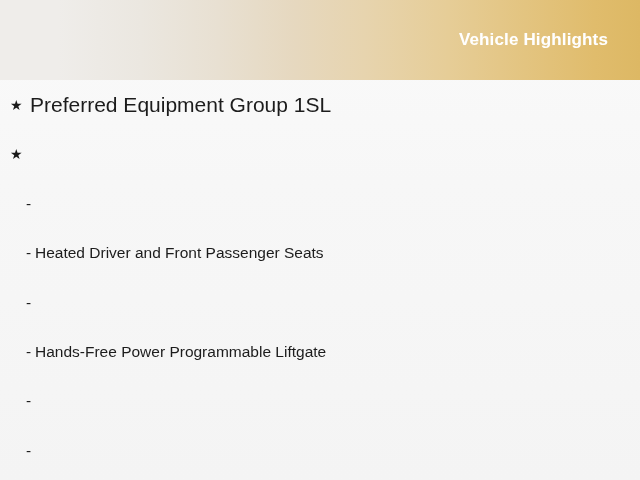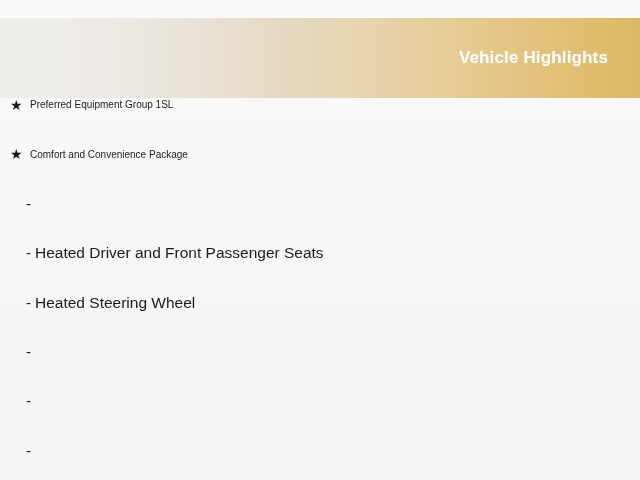--- a/index.html
+++ b/index.html
@@ -25,21 +25,21 @@
                 #f7f7f7 38%,
                 #f6f6f6 62%,
                 #f4f4f4 100%);
     overflow: hidden;
   }
 
   
   .header {
     position: absolute;
     left: 0;
-    top: 18px;
+    top: 0;
     width: 640px;
     height: 80px;
     background: linear-gradient(90deg,
                 #efedea 0%,
                 #efedea 9%,
                 #ebe7e0 22%,
                 #e8e0d2 34%,
                 #e6d8bf 46%,
                 #e7d4ae 57%,
                 #e6cd97 70%,
@@ -106,54 +106,53 @@
   }
 
   .hl-label {
     font-size: 15.5px;
     line-height: 19px;
     color: #1c1c1c;
     white-space: nowrap;
   }
 
   .hl-row.level-0 .hl-label {
-    font-size: 10px;
+    font-size: 21px;
   }
 </style>
 </head>
 <body>
 
 <div class="page">
 
   <div class="header">
     <div class="header-title">Vehicle Highlights</div>
   </div>
 
   <div class="content">
       <div class="hl-row level-0">
         <span class="bullet-star">★</span>
         <span class="hl-label">Preferred Equipment Group 1SL</span>
       </div>
       <div class="hl-row level-0">
         <span class="bullet-star">★</span>
-        <span class="hl-label">Comfort and Convenience Package</span>
       </div>
       <div class="hl-row level-1">
         <span class="bullet-dash">-</span>
       </div>
       <div class="hl-row level-1">
         <span class="bullet-dash">-</span>
         <span class="hl-label">Heated Driver and Front Passenger Seats</span>
       </div>
       <div class="hl-row level-1">
         <span class="bullet-dash">-</span>
-        <span class="hl-label">Heated Steering Wheel</span>
       </div>
       <div class="hl-row level-1">
         <span class="bullet-dash">-</span>
+        <span class="hl-label">Hands-Free Power Programmable Liftgate</span>
       </div>
       <div class="hl-row level-1">
         <span class="bullet-dash">-</span>
       </div>
       <div class="hl-row level-1">
         <span class="bullet-dash">-</span>
       </div>
     </div>
 
 </div>

